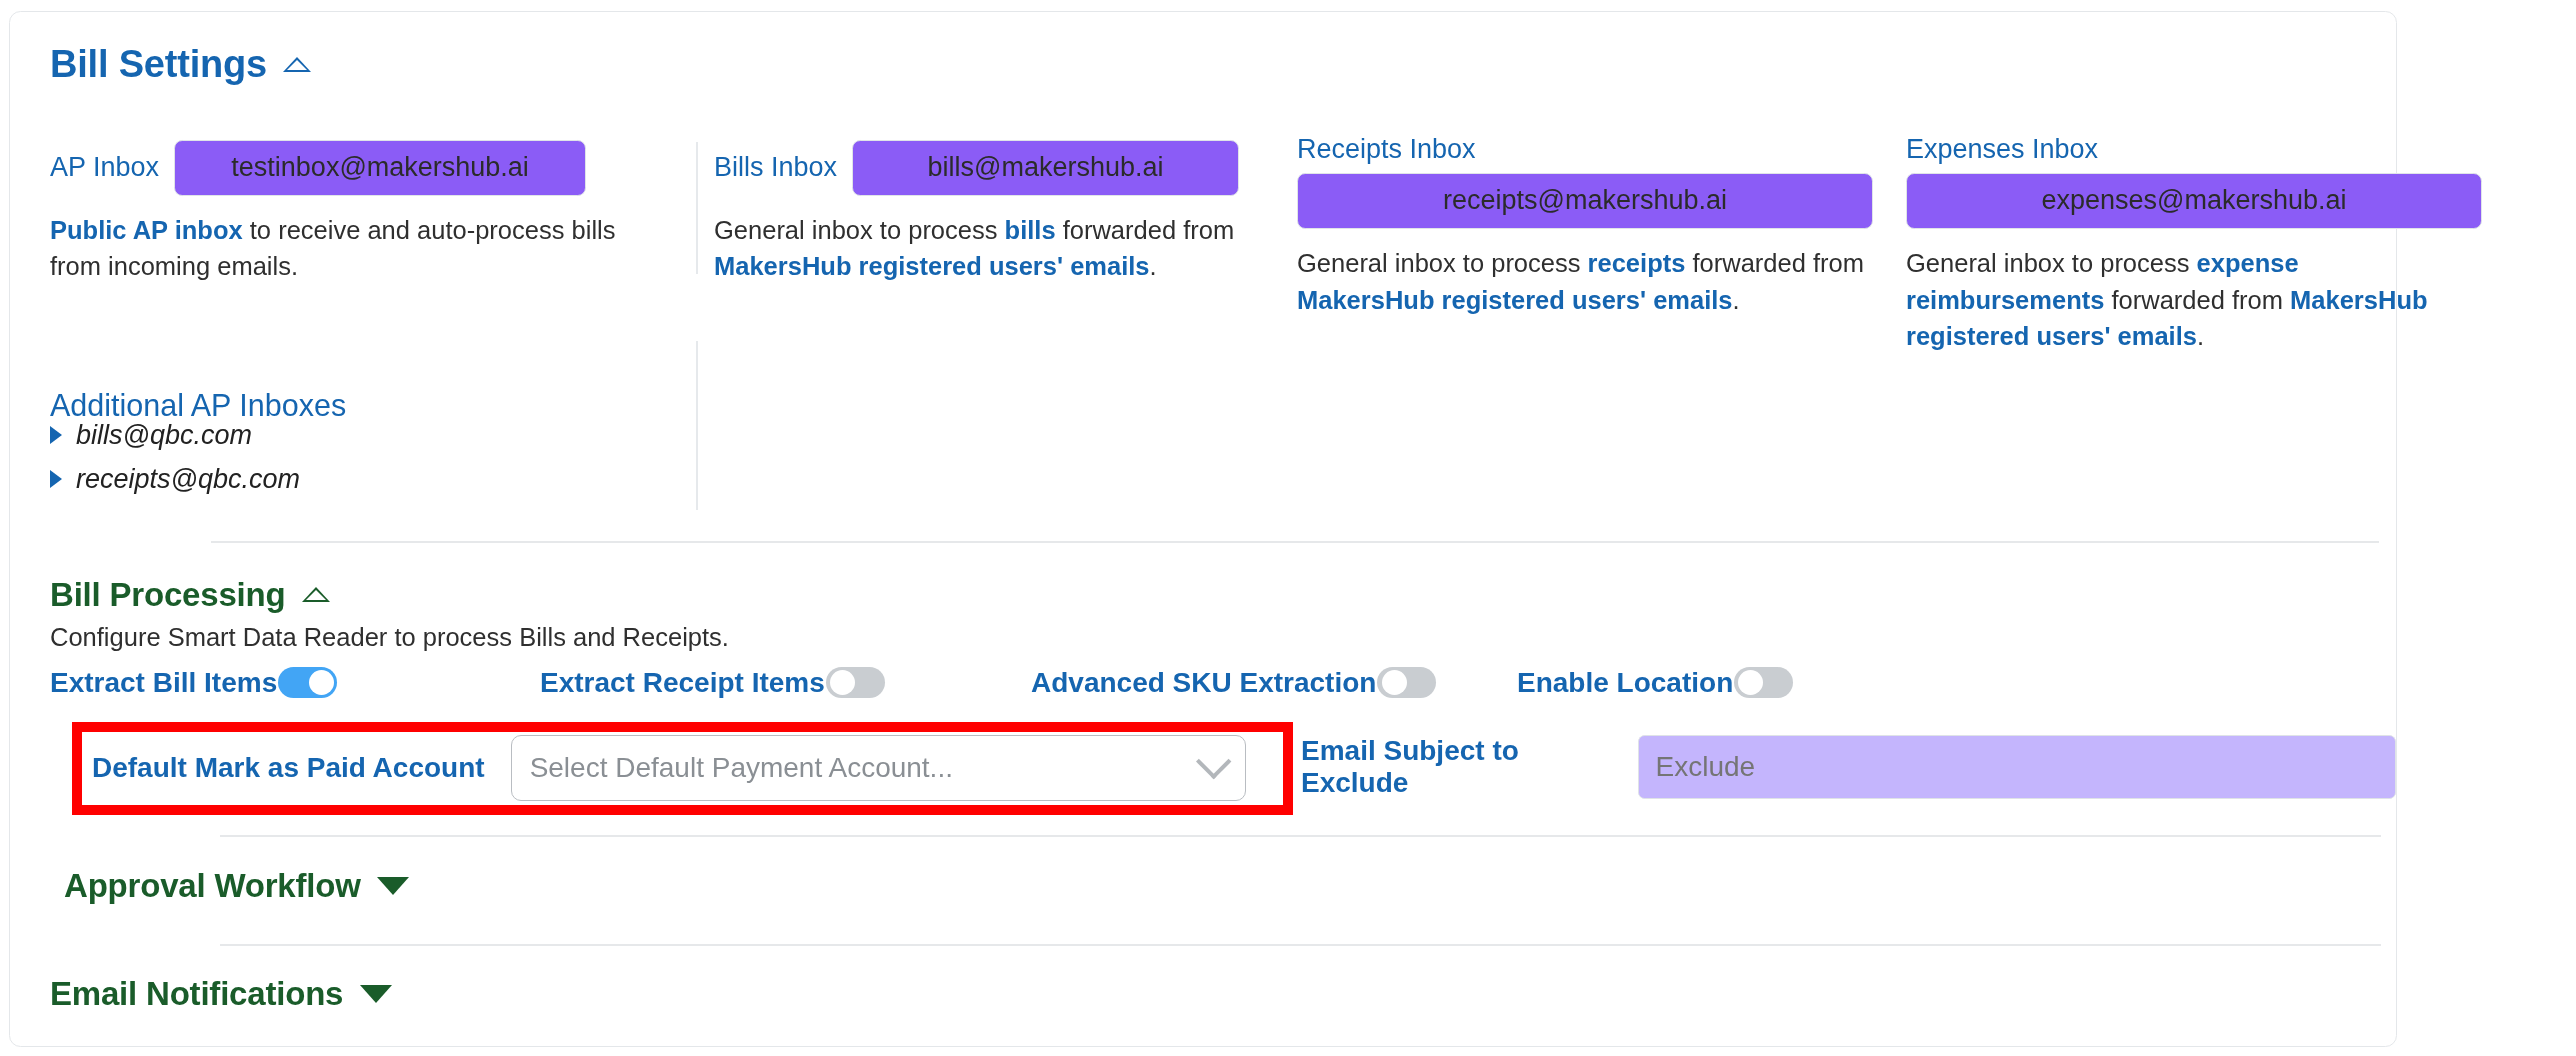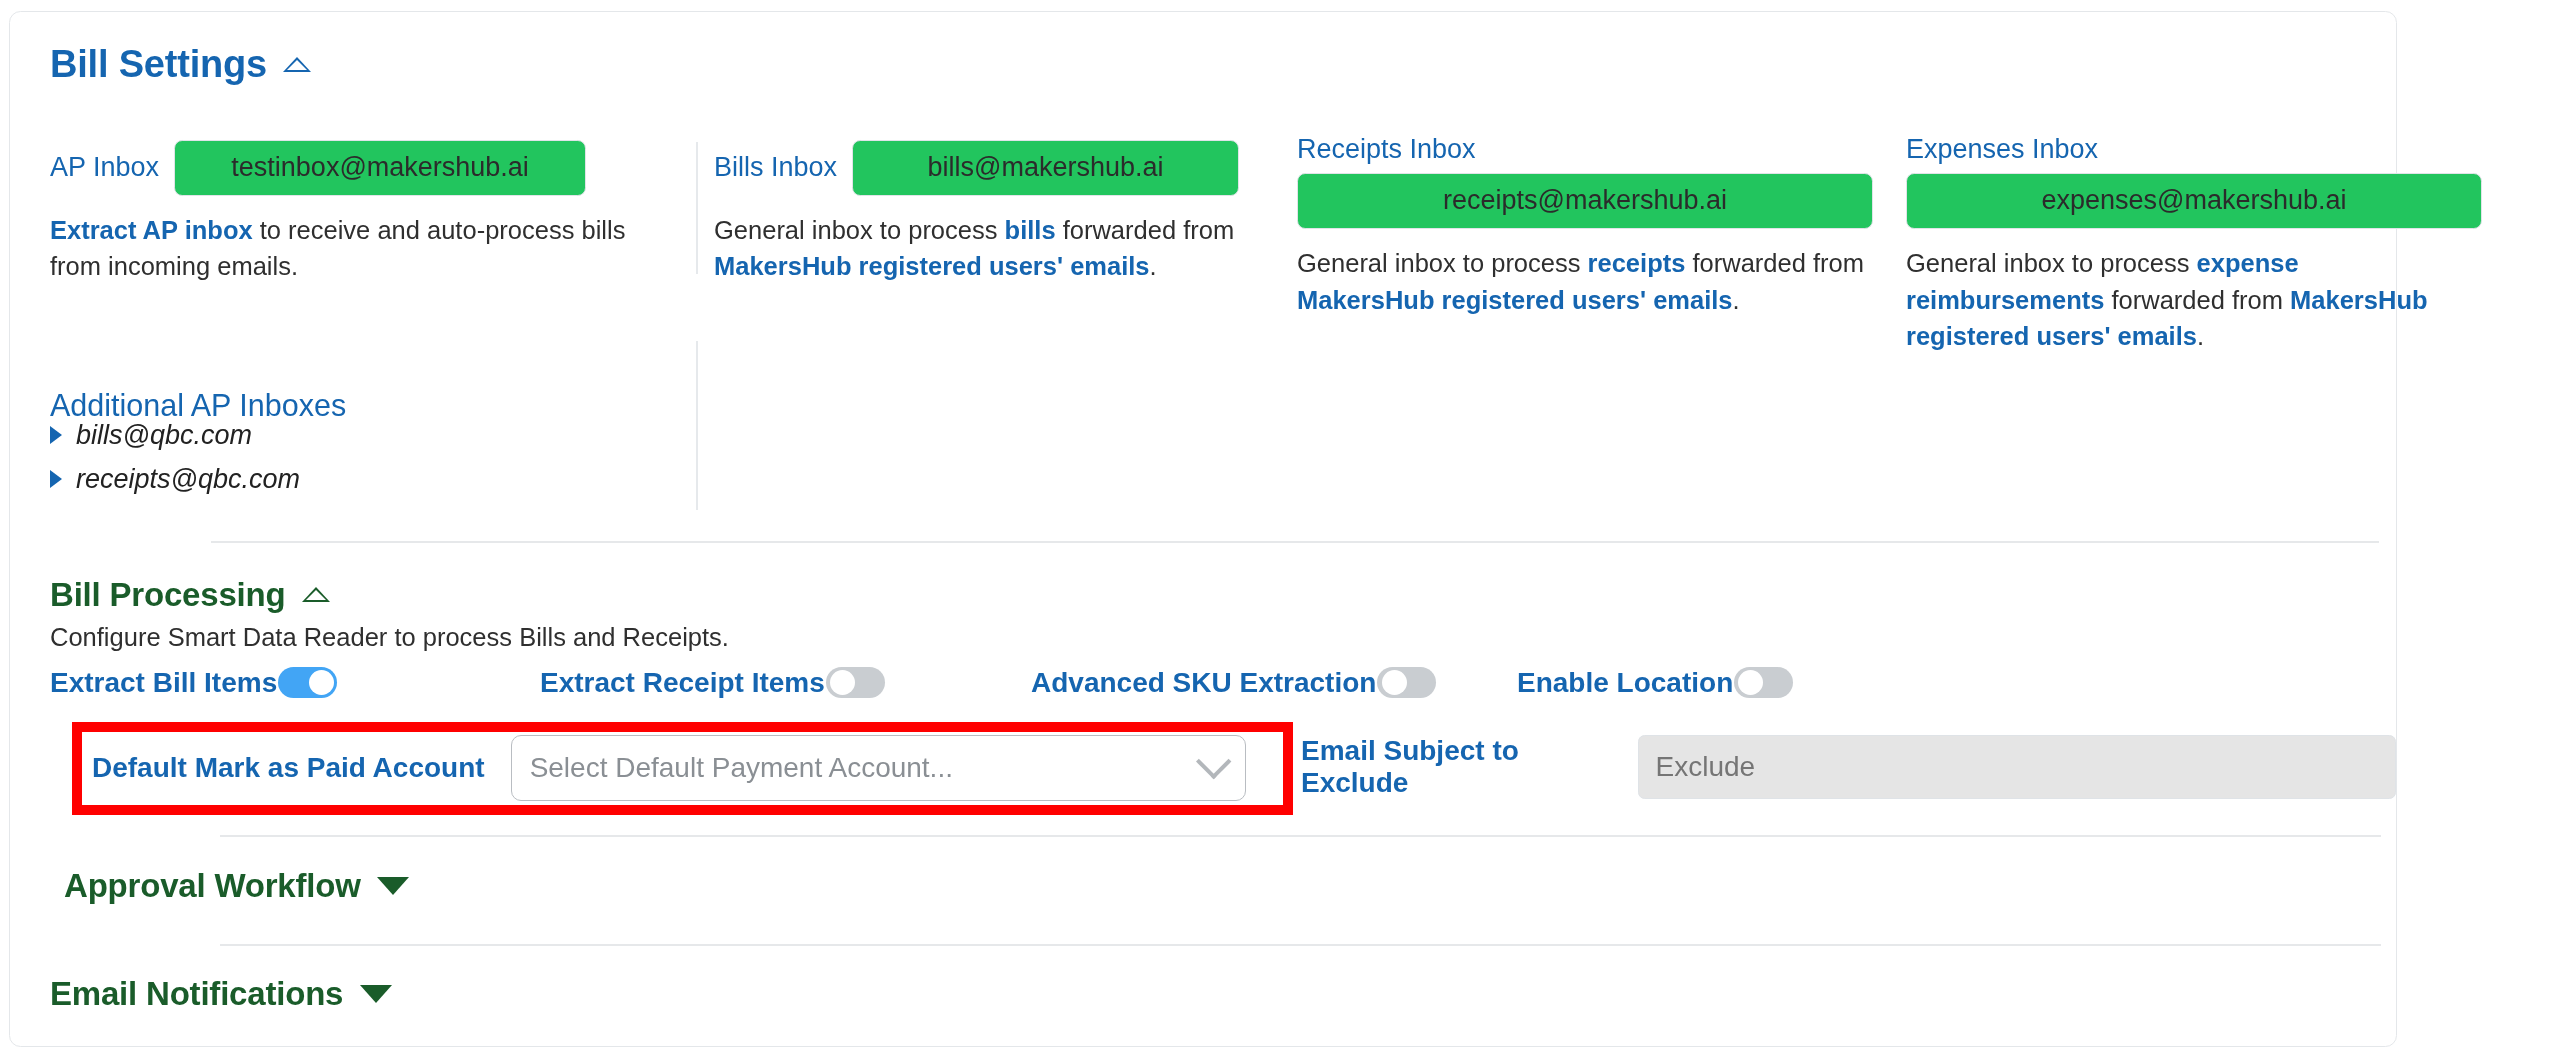--- a/index.html
+++ b/index.html
@@ -100,21 +100,21 @@
     font-weight: normal;
   }
   .field-label.stacked {
     display: block;
     margin-bottom: 8.2px;
   }
 
   .text-input {
     border: 1.6px solid #e0e4e8;
     border-radius: 8.2px;
-    background: #22c55e;
+    background: #8b5cf6;
     color: #2b2b2b;
     font-size: 27px;
     font-family: "Liberation Sans", sans-serif;
     text-align: center;
     box-sizing: border-box;
     outline: none;
     padding: 0 10px;
   }
 
   .helper {
@@ -234,21 +234,21 @@
     height: 21.4px;
     border-right: 4.1px solid #b3b7bb;
     border-bottom: 4.1px solid #b3b7bb;
     transform: rotate(45deg) translate(-4.1px,-4.1px);
     flex: none;
   }
 
   .exclude-input {
     border: 1.6px solid #dfe3e7;
     border-radius: 6.6px;
-    background: #e5e5e5;
+    background: #c4b5fd;
     font-size: 28px;
     font-family: "Liberation Sans", sans-serif;
     color: #555b60;
     box-sizing: border-box;
     padding: 0 16.5px;
     outline: none;
     text-align: left;
   }
 </style>
 </head>
@@ -261,21 +261,21 @@
       <span class="title-text">Bill Settings</span>
       <span class="tri-up-outline"></span>
     </div>
 
     <div class="inbox-block" style="left:40px; top:128px; width:609px;">
       <div class="inline-row">
         <span class="field-label">AP Inbox</span>
         <input class="text-input" style="width: 412px; height: 56px;" value="testinbox@makershub.ai">
       </div>
       <div class="helper">
-        <b>Extract AP inbox</b><span> to receive and auto-process bills from incoming emails.</span>
+        <b>Public AP inbox</b><span> to receive and auto-process bills from incoming emails.</span>
       </div>
     </div>
 
     <div class="v-divider" style="left:686px; top:130px; height:132px;"></div>
     <div class="v-divider" style="left:686px; top:329px; height:169px;"></div>
 
     <div class="inbox-block" style="left:704px; top:128px; width:576px;">
       <div class="inline-row">
         <span class="field-label">Bills Inbox</span>
         <input class="text-input" style="width: 387px; height: 56px;" value="bills@makershub.ai">

